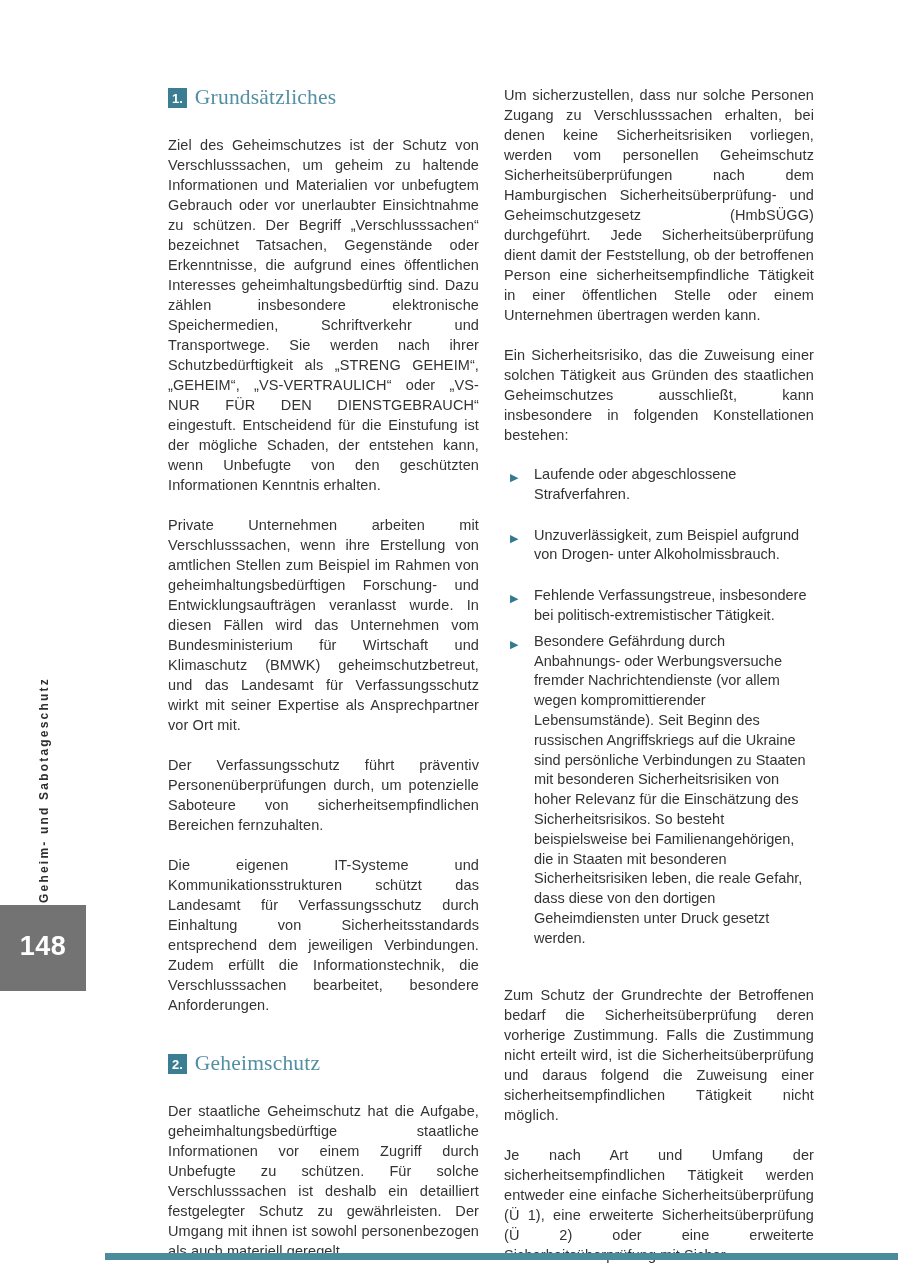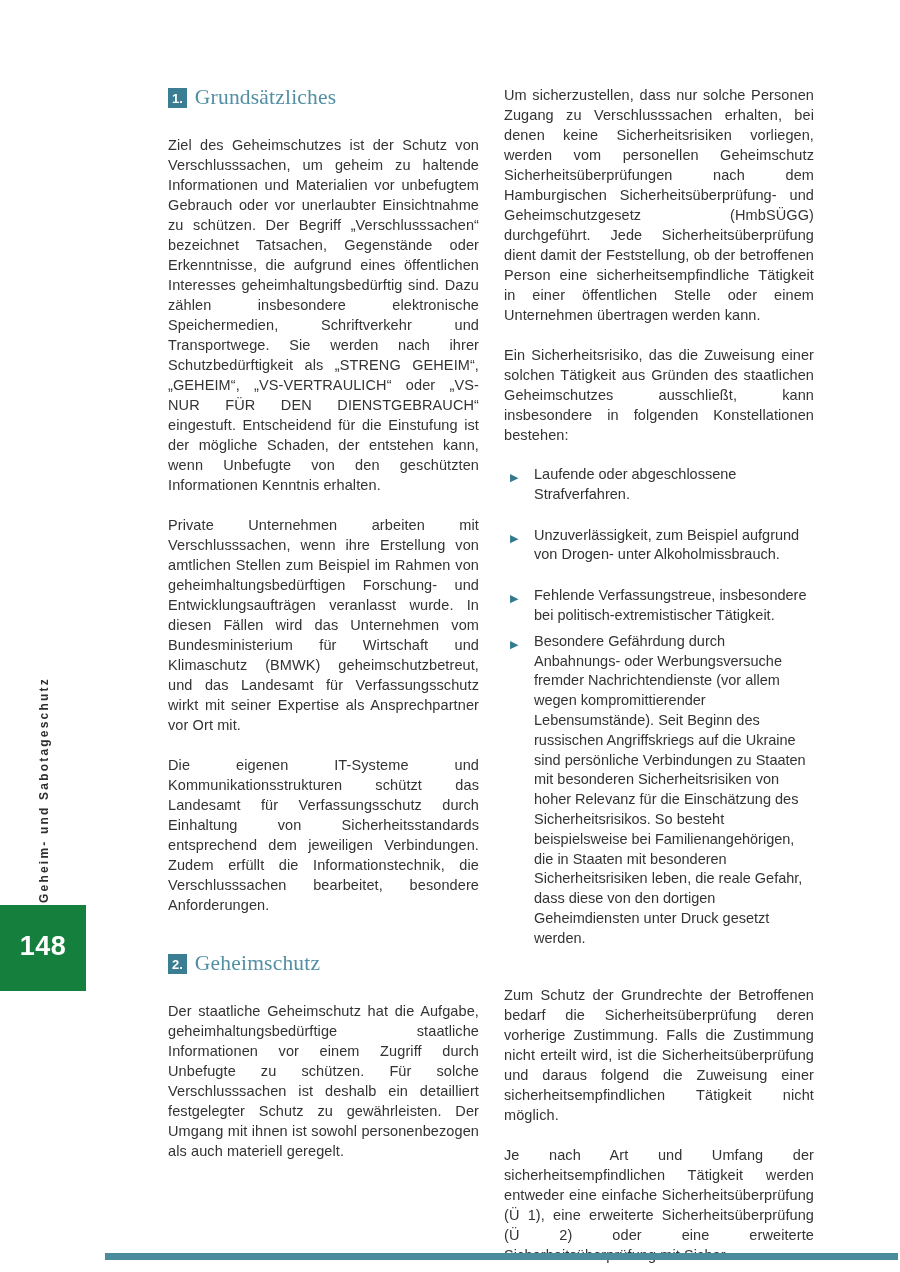--- a/index.html
+++ b/index.html
@@ -19,21 +19,21 @@
     transform: translate(-50%, -50%) rotate(-90deg);
     white-space: nowrap;
     font-size: 12px; font-weight: bold;
     letter-spacing: 2.2px;
     color: #2e2e2e;
   }
   .page-number-box {
     position: absolute;
     left: 0; top: 905px;
     width: 86px; height: 86px;
-    background: #15803d;
+    background: #737373;
     display: flex; align-items: center; justify-content: center;
   }
   .page-number-box span {
     color: #ffffff; font-weight: bold; font-size: 27px;
     letter-spacing: 0.5px; margin-top: -4px;
   }
 
   
   .col { position: absolute; top: 85px; }
   .col-left  { left: 168px; width: 311px; }
@@ -105,20 +105,21 @@
 
   <div class="col col-left">
 
     <div class="heading">
       <span class="hnum">1.</span>
       <span class="htitle">Grundsätzliches</span>
     </div>
 
     <p class="body">Ziel des Geheimschutzes ist der Schutz von Verschlusssachen, um geheim zu haltende Informationen und Materialien vor unbefugtem Gebrauch oder vor unerlaubter Einsichtnahme zu schützen. Der Begriff „Verschlusssachen“ bezeichnet Tatsachen, Gegenstände oder Erkenntnisse, die aufgrund eines öffentlichen Interesses geheimhaltungsbedürftig sind. Dazu zählen insbesondere elektronische Speichermedien, Schriftverkehr und Transportwege. Sie werden nach ihrer Schutzbedürftigkeit als „STRENG GEHEIM“, „GEHEIM“, „VS-VERTRAULICH“ oder „VS-NUR FÜR DEN DIENSTGEBRAUCH“ eingestuft. Entscheidend für die Einstufung ist der mögliche Schaden, der entstehen kann, wenn Unbefugte von den geschützten Informationen Kenntnis erhalten.</p>
     <p class="body">Private Unternehmen arbeiten mit Verschlusssachen, wenn ihre Erstellung von amtlichen Stellen zum Beispiel im Rahmen von geheimhaltungsbedürftigen Forschung- und Entwicklungsaufträgen veranlasst wurde. In diesen Fällen wird das Unternehmen vom Bundesministerium für Wirtschaft und Klimaschutz (BMWK) geheimschutzbetreut, und das Landesamt für Verfassungsschutz wirkt mit seiner Expertise als Ansprechpartner vor Ort mit.</p>
+    <p class="body">Der Verfassungsschutz führt präventiv Personenüberprüfungen durch, um potenzielle Saboteure von sicherheitsempfindlichen Bereichen fernzuhalten.</p>
     <p class="body">Die eigenen IT-Systeme und Kommunikationsstrukturen schützt das Landesamt für Verfassungsschutz durch Einhaltung von Sicherheitsstandards entsprechend dem jeweiligen Verbindungen. Zudem erfüllt die Informationstechnik, die Verschlusssachen bearbeitet, besondere Anforderungen.</p>
 
     <div class="heading sub">
       <span class="hnum">2.</span>
       <span class="htitle">Geheimschutz</span>
     </div>
 
     <p class="body">Der staatliche Geheimschutz hat die Aufgabe, geheimhaltungsbedürftige staatliche Informationen vor einem Zugriff durch Unbefugte zu schützen. Für solche Verschlusssachen ist deshalb ein detailliert festgelegter Schutz zu gewährleisten. Der Umgang mit ihnen ist sowohl personenbezogen als auch materiell geregelt.</p>
   </div>
 

